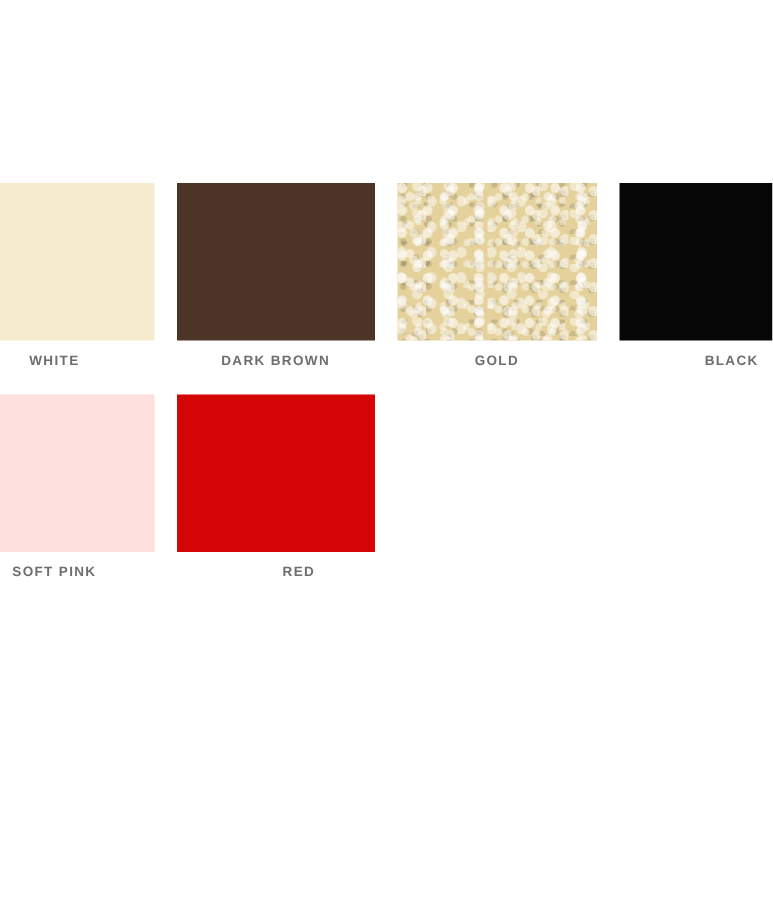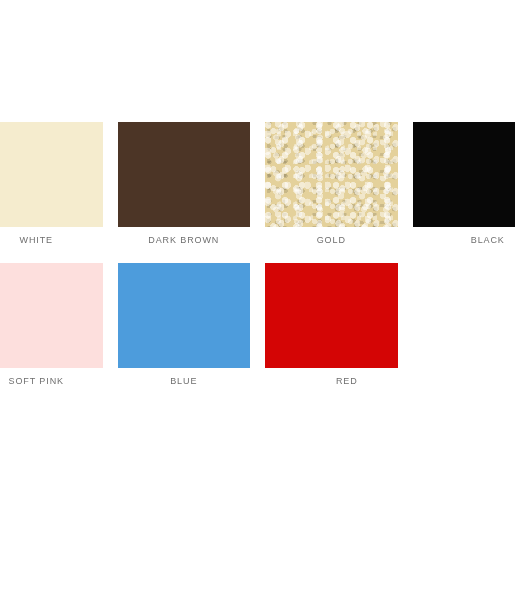--- a/index.html
+++ b/index.html
@@ -11,20 +11,21 @@
   body {
     font-family: "Liberation Sans", sans-serif;
   }
 
   #palette-page {
     position: relative;
     width: 515px;
     height: 600px;
     background: #ffffff;
     overflow: hidden;
+    font-weight: bold;
   }
 
   
   #swatch-grid {
     position: absolute;
     left: -30px;
     top: 122px;
     width: 575px;
     display: grid;
     grid-template-columns: repeat(4, 1fr);
@@ -109,24 +110,20 @@
     <div class="swatch-cell">
       <div class="swatch-chip" style="background-color: rgb(7, 7, 7);"></div>
       <div class="swatch-label" style="color: rgb(110, 110, 110); padding-left: 18px;">BLACK</div>
     </div>
 
     <div class="swatch-cell">
       <div class="swatch-chip" style="background-color: rgb(253, 223, 221);"></div>
       <div class="swatch-label" style="color: rgb(110, 110, 110);">SOFT PINK</div>
     </div>
 
-    <div class="swatch-cell">
-      <div class="swatch-chip" style="background-color: rgb(77, 156, 220);"></div>
-      <div class="swatch-label" style="color: rgb(110, 110, 110);">BLUE</div>
-    </div>
 
 
     <div class="swatch-cell">
       <div class="swatch-chip" style="background-color: rgb(212, 5, 5);"></div>
       <div class="swatch-label" style="color: rgb(110, 110, 110); padding-left: 31px;">RED</div>
     </div>
 
   </div>
 </div>
 

